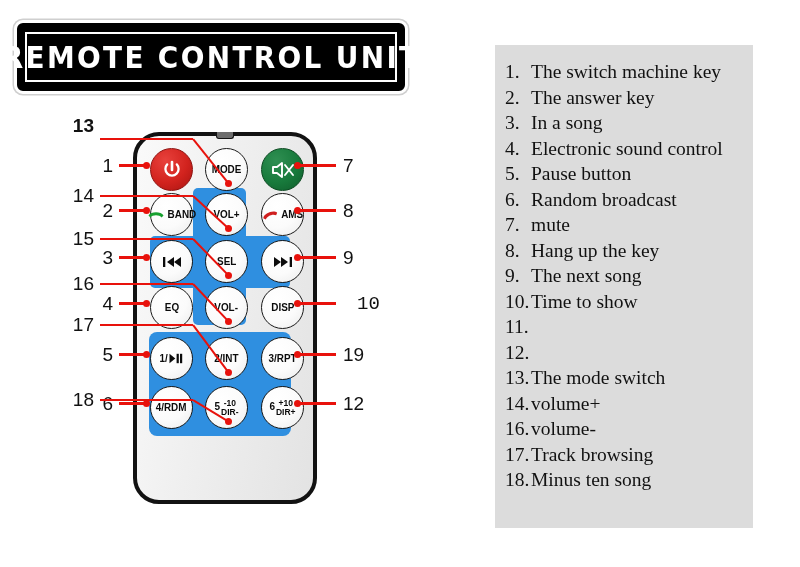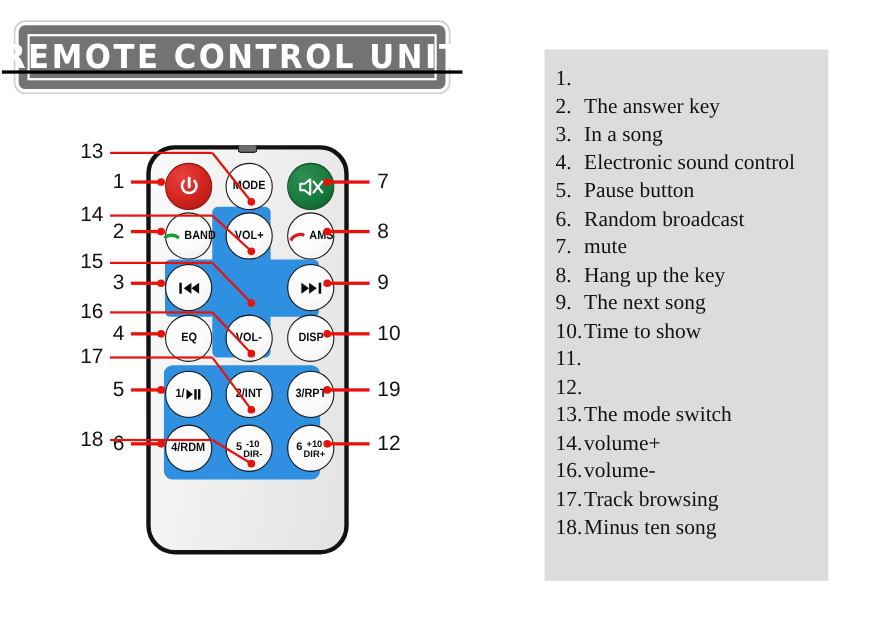--- a/index.html
+++ b/index.html
@@ -10,30 +10,29 @@
     width: 800px; height: 567px;
     position: relative;
     overflow: hidden;
     font-family: "Liberation Sans", sans-serif;
   }
 
   
   #title-banner {
     position: absolute;
     left: 14px; top: 20px;
-    width: 394px; height: 64px;
-    background: #737373;
+    width: 394px; height: 74px;
+    background: #000000;
     border: 3px solid #ffffff;
     border-radius: 9px;
     box-shadow: 0 0 0 1.5px #cfcfcf;
     display: flex;
     align-items: center;
     justify-content: center;
     box-sizing: border-box;
-    text-decoration: underline;
   }
   #title-banner .inner {
     width: 96%; height: 74%;
     border: 2px solid #ffffff;
     display: flex;
     align-items: center;
     justify-content: center;
     box-sizing: border-box;
   }
   #title-text {
@@ -175,20 +174,21 @@
 <div id="title-banner">
   <div class="inner">
     <span id="title-text">REMOTE CONTROL UNIT</span>
   </div>
 </div>
 
 <div id="legend-panel">
   <ul id="legend-list">
       <li>
         <span class="num">1.</span>
+        <span>The switch machine key</span>
       </li>
       <li>
         <span class="num">2.</span>
         <span>The answer key</span>
       </li>
       <li>
         <span class="num">3.</span>
         <span>In a song</span>
       </li>
       <li>
@@ -302,20 +302,23 @@
   </div>
 
   <div class="btn" style="left:13px; top:104px;">
     <span>
       <svg width="22" height="14" viewBox="0 0 22 14">
         <rect x="2" y="2" width="2.3" height="10" fill="#0b0b0b"></rect>
         <path d="M13 2 L13 12 L6 7 Z" fill="#0b0b0b"></path>
         <path d="M20 2 L20 12 L13 7 Z" fill="#0b0b0b"></path>
       </svg>
     </span>
+  </div>
+  <div class="btn" style="left:68px; top:104px;">
+    <span class="lbl">SEL</span>
   </div>
   <div class="btn" style="left:124px; top:104px;">
     <span>
       <svg width="22" height="14" viewBox="0 0 22 14">
         <path d="M2 2 L2 12 L9 7 Z" fill="#0b0b0b"></path>
         <path d="M9 2 L9 12 L16 7 Z" fill="#0b0b0b"></path>
         <rect x="17.7" y="2" width="2.3" height="10" fill="#0b0b0b"></rect>
       </svg>
     </span>
   </div>
@@ -384,21 +387,21 @@
     <div class="dot" style="left: 143px; top: 254px;"></div>
     <div class="callout" style="top: 292.5px; right: 687px;">4</div>
     <div class="leader" style="left: 119px; top: 302.3px; width: 27.5px; transform: rotate(0deg);"></div>
     <div class="dot" style="left: 143px; top: 300px;"></div>
     <div class="callout" style="top: 343.5px; right: 687px;">5</div>
     <div class="leader" style="left: 119px; top: 353.3px; width: 27.5px; transform: rotate(0deg);"></div>
     <div class="dot" style="left: 143px; top: 351px;"></div>
     <div class="callout" style="top: 392.5px; right: 687px;">6</div>
     <div class="leader" style="left: 119px; top: 402.3px; width: 27.5px; transform: rotate(0deg);"></div>
     <div class="dot" style="left: 143px; top: 400px;"></div>
-    <div class="callout" style="top: 128px; right: 706px;">13</div>
+    <div class="callout" style="top: 115px; right: 706px; font-weight: bold;">13</div>
     <div class="leader" style="left: 100px; top: 137.8px; width: 93px; transform: rotate(0deg);"></div>
     <div class="leader" style="left: 193px; top: 137.8px; width: 56.9254px; transform: rotate(51.4188deg);"></div>
     <div class="dot" style="left: 225px; top: 180px;"></div>
     <div class="callout" style="top: 185px; right: 706px;">14</div>
     <div class="leader" style="left: 100px; top: 194.8px; width: 93px; transform: rotate(0deg);"></div>
     <div class="leader" style="left: 193px; top: 194.8px; width: 48.13px; transform: rotate(42.4739deg);"></div>
     <div class="dot" style="left: 225px; top: 225px;"></div>
     <div class="callout" style="top: 228px; right: 706px;">15</div>
     <div class="leader" style="left: 100px; top: 237.8px; width: 93px; transform: rotate(0deg);"></div>
     <div class="leader" style="left: 193px; top: 237.8px; width: 50.9166px; transform: rotate(45.7957deg);"></div>
@@ -417,21 +420,21 @@
     <div class="dot" style="left: 225px; top: 418px;"></div>
     <div class="callout" style="top: 154.5px; left: 343px;">7</div>
     <div class="leader" style="left: 297.5px; top: 164.3px; width: 38.5px; transform: rotate(0deg);"></div>
     <div class="dot" style="left: 294px; top: 162px;"></div>
     <div class="callout" style="top: 199.5px; left: 343px;">8</div>
     <div class="leader" style="left: 297.5px; top: 209.3px; width: 38.5px; transform: rotate(0deg);"></div>
     <div class="dot" style="left: 294px; top: 207px;"></div>
     <div class="callout" style="top: 246.5px; left: 343px;">9</div>
     <div class="leader" style="left: 297.5px; top: 256.3px; width: 38.5px; transform: rotate(0deg);"></div>
     <div class="dot" style="left: 294px; top: 254px;"></div>
-    <div class="callout" style="top: 292.5px; left: 343px;">10</div>
+    <div class="callout" style="top: 292.5px; left: 357px; font-family: Liberation Mono, monospace;">10</div>
     <div class="leader" style="left: 297.5px; top: 302.3px; width: 38.5px; transform: rotate(0deg);"></div>
     <div class="dot" style="left: 294px; top: 300px;"></div>
     <div class="callout" style="top: 343.5px; left: 343px;">19</div>
     <div class="leader" style="left: 297.5px; top: 353.3px; width: 38.5px; transform: rotate(0deg);"></div>
     <div class="dot" style="left: 294px; top: 351px;"></div>
     <div class="callout" style="top: 392.5px; left: 343px;">12</div>
     <div class="leader" style="left: 297.5px; top: 402.3px; width: 38.5px; transform: rotate(0deg);"></div>
     <div class="dot" style="left: 294px; top: 400px;"></div>
   </div>
 

